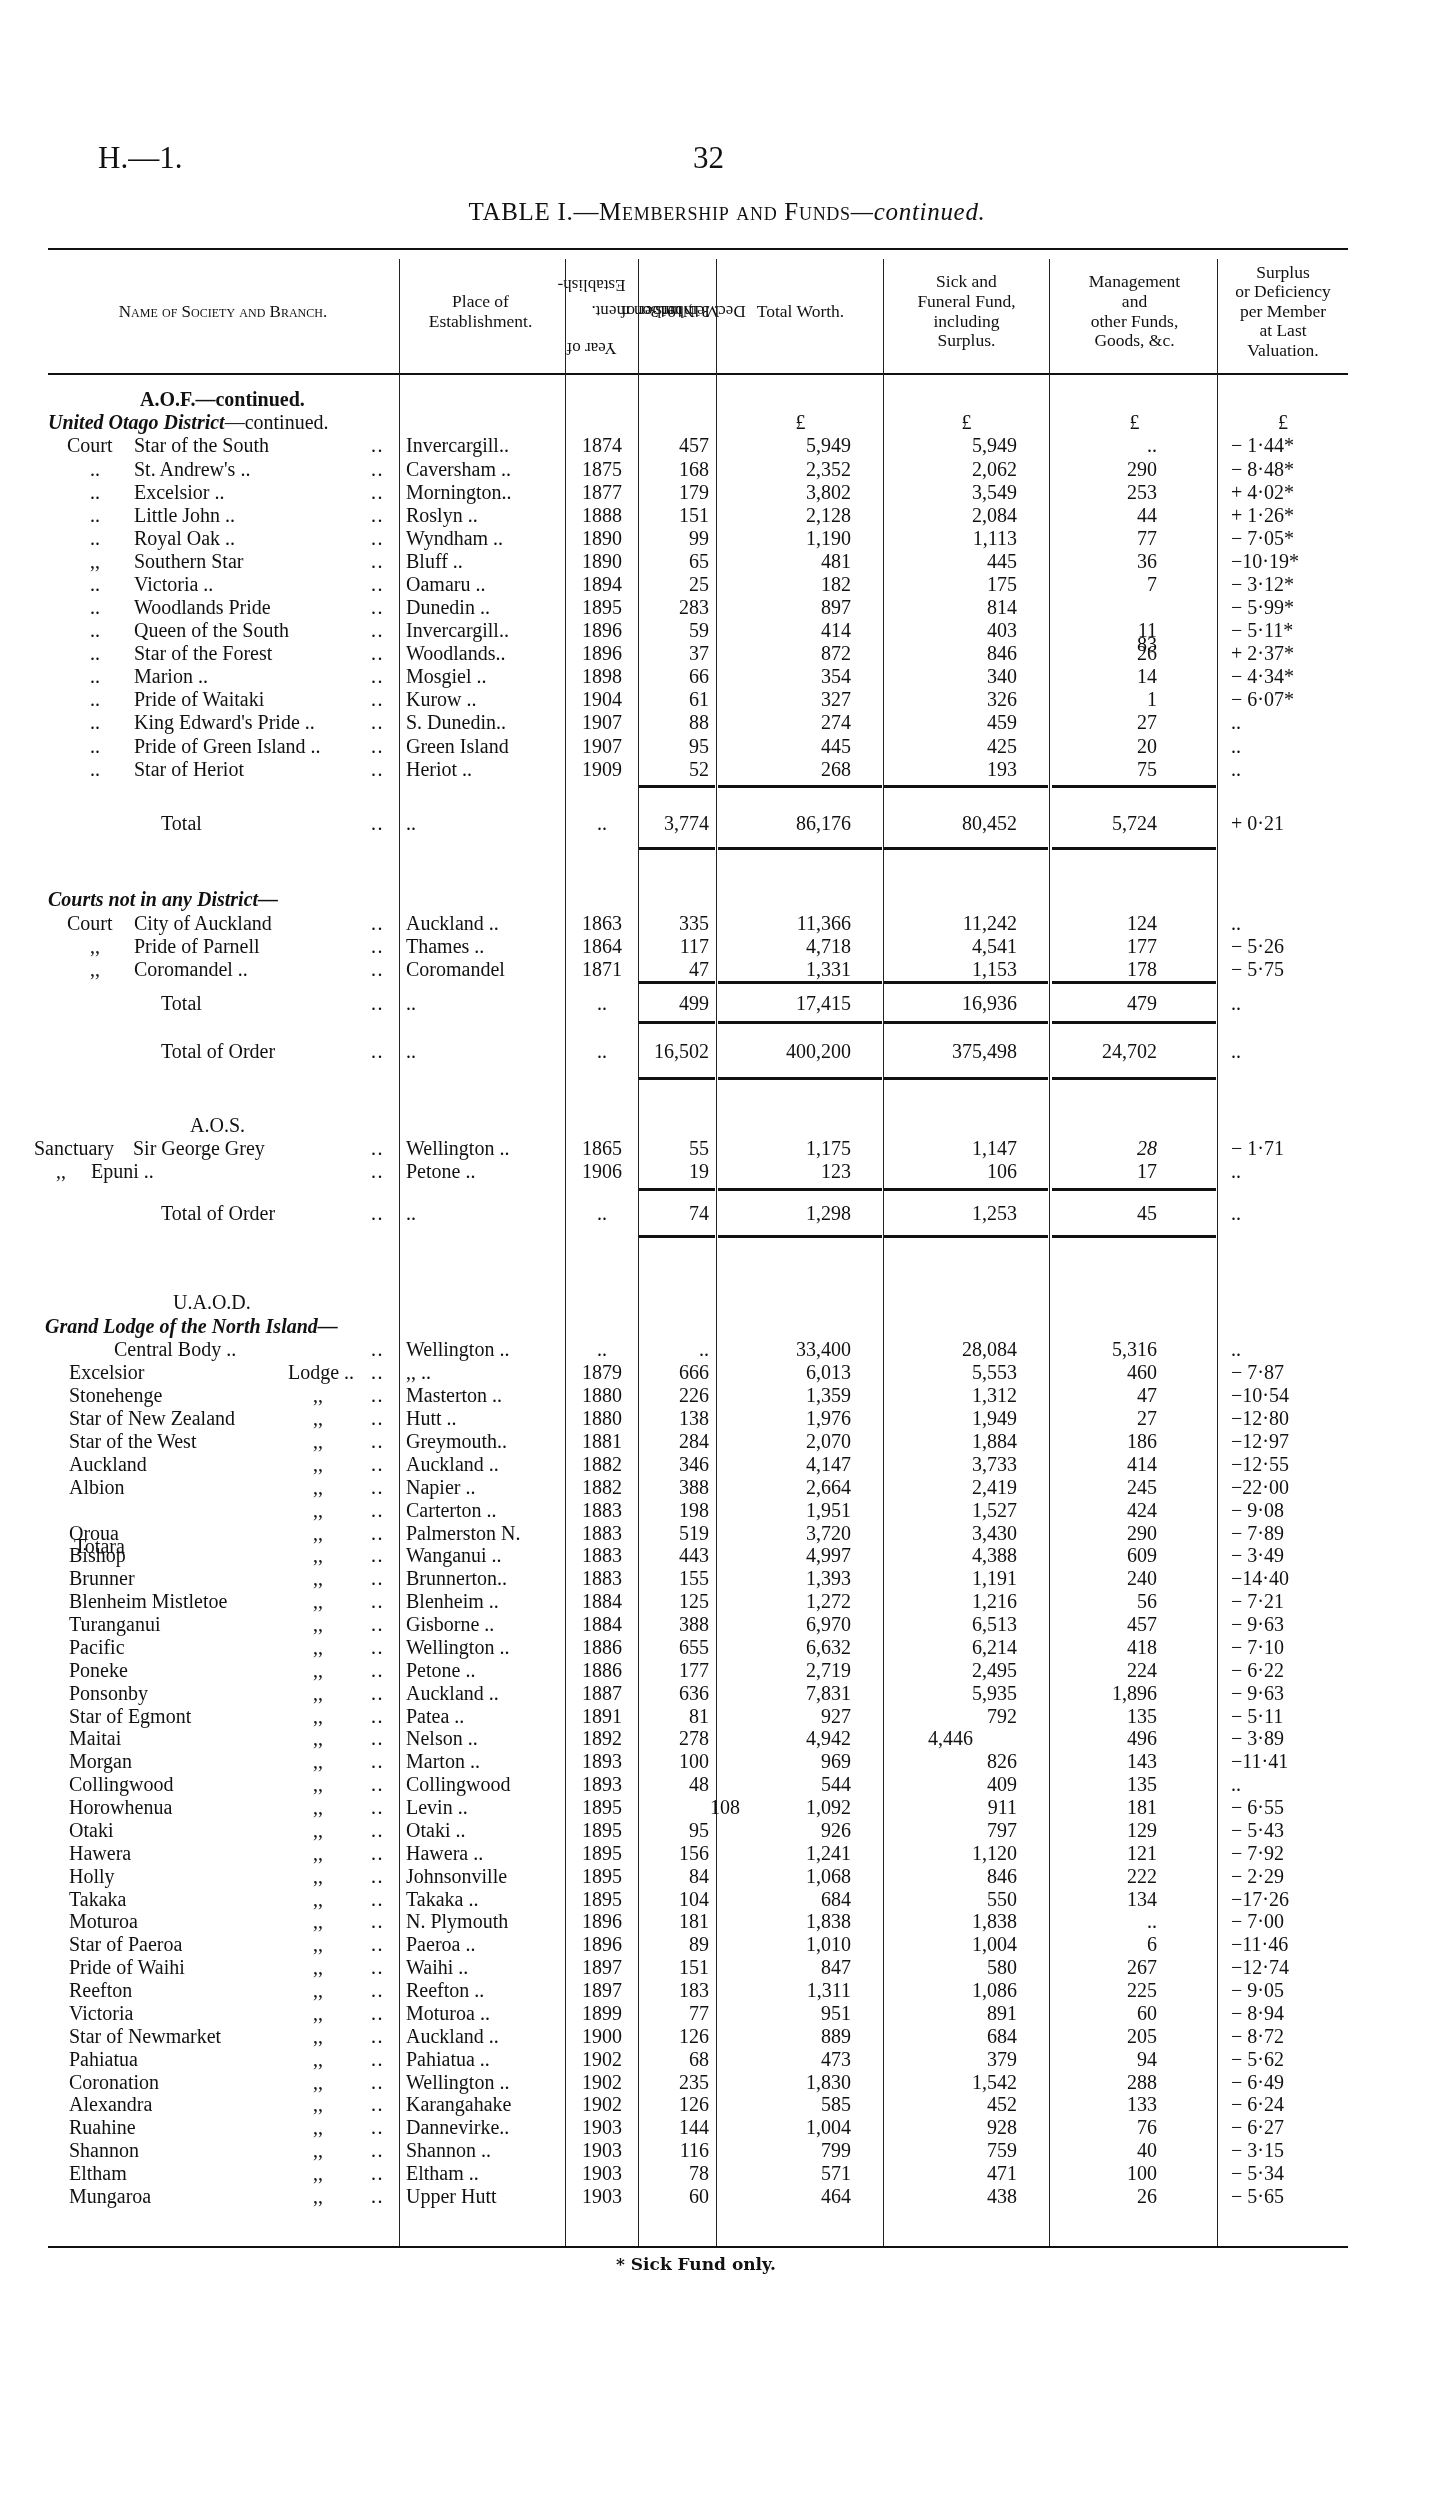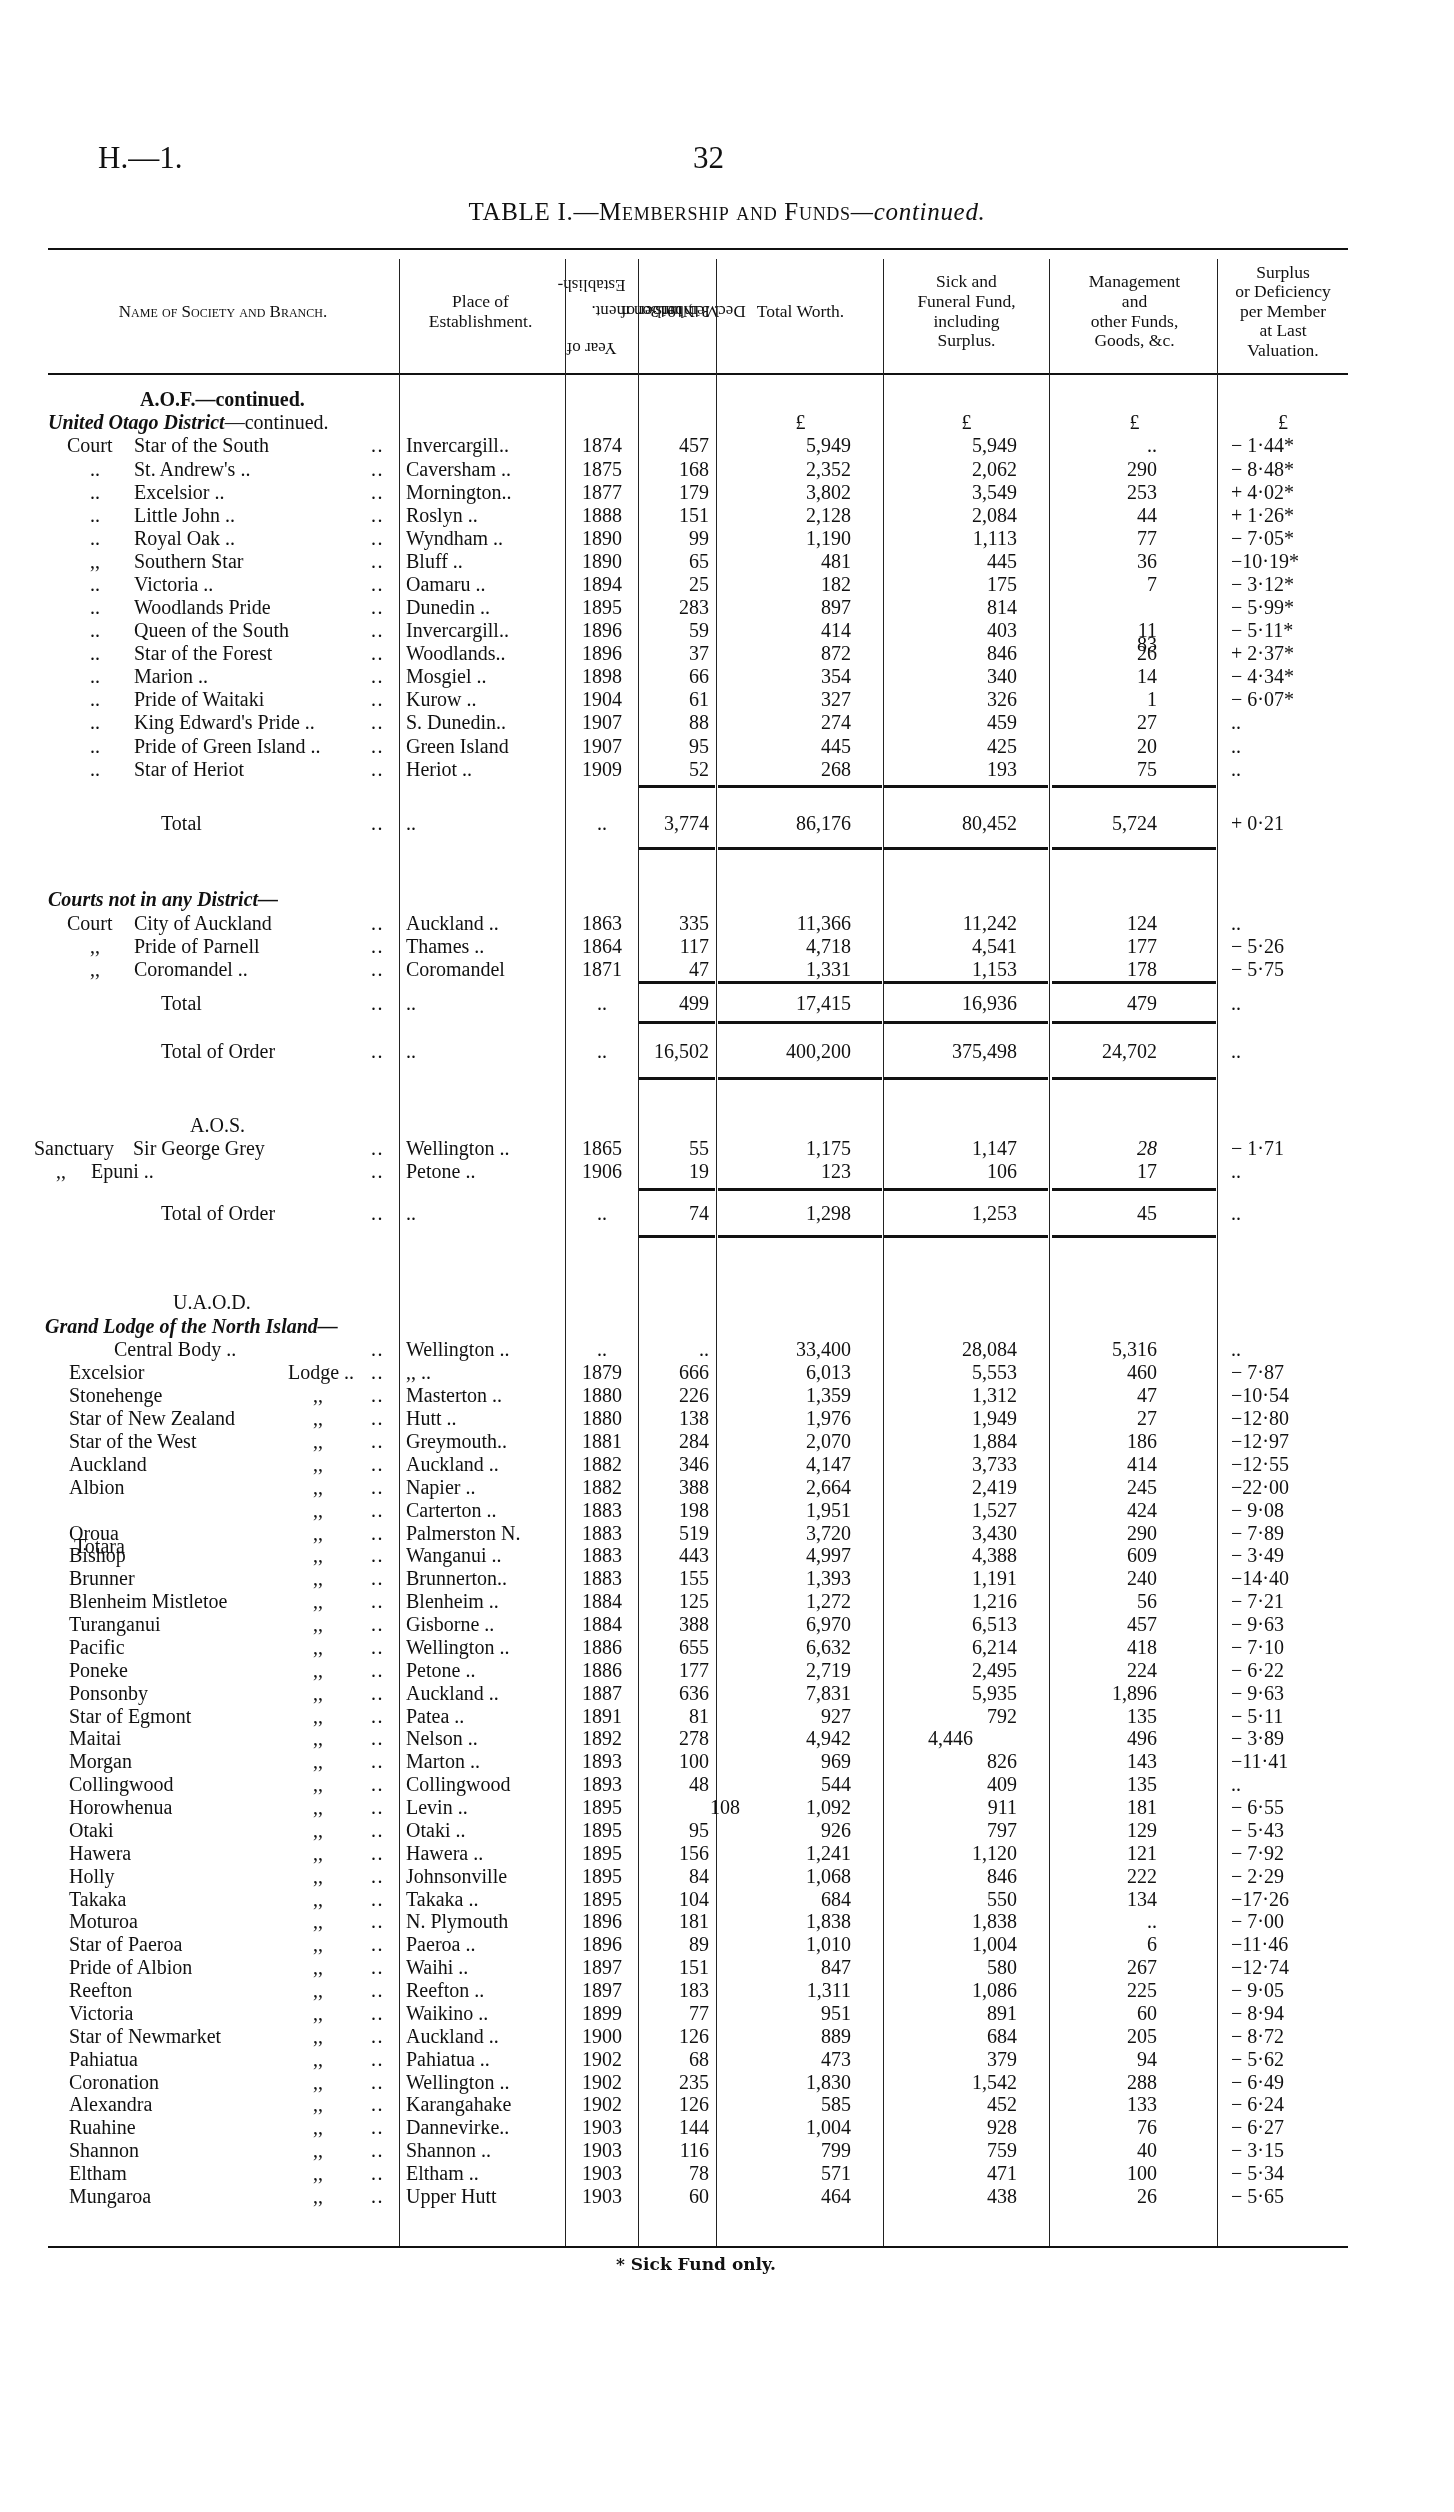--- a/index.html
+++ b/index.html
@@ -730,21 +730,21 @@
       <span class="cell dots" style="left:371px;">..</span>
       <span class="cell " style="left:406px; width:157px;">Paeroa   ..</span>
       <span class="cell c" style="left:567px; width:70px;">1896</span>
       <span class="cell r" style="left:639px; width:70px;">89</span>
       <span class="cell r" style="left:718px; width:133px;">1,010</span>
       <span class="cell r" style="left:884px; width:133px;">1,004</span>
       <span class="cell r" style="left:1052px; width:105px;">6</span>
       <span class="cell " style="left:1231px; width:105px;">−11·46</span>
     </div>
     <div class="row" style="top:1956px;">
-      <span class="cell" style="left:69px;">Pride of Albion</span>
+      <span class="cell" style="left:69px;">Pride of Waihi</span>
       <span class="cell" style="left:313px;">,,</span>
       <span class="cell dots" style="left:371px;">..</span>
       <span class="cell " style="left:406px; width:157px;">Waihi    ..</span>
       <span class="cell c" style="left:567px; width:70px;">1897</span>
       <span class="cell r" style="left:639px; width:70px;">151</span>
       <span class="cell r" style="left:718px; width:133px;">847</span>
       <span class="cell r" style="left:884px; width:133px;">580</span>
       <span class="cell r" style="left:1052px; width:105px;">267</span>
       <span class="cell " style="left:1231px; width:105px;">−12·74</span>
     </div>
@@ -757,21 +757,21 @@
       <span class="cell r" style="left:639px; width:70px;">183</span>
       <span class="cell r" style="left:718px; width:133px;">1,311</span>
       <span class="cell r" style="left:884px; width:133px;">1,086</span>
       <span class="cell r" style="left:1052px; width:105px;">225</span>
       <span class="cell " style="left:1231px; width:105px;">− 9·05</span>
     </div>
     <div class="row" style="top:2002px;">
       <span class="cell" style="left:69px;">Victoria</span>
       <span class="cell" style="left:313px;">,,</span>
       <span class="cell dots" style="left:371px;">..</span>
-      <span class="cell " style="left:406px; width:157px;">Waikino  ..</span>
+      <span class="cell " style="left:406px; width:157px;">Moturoa  ..</span>
       <span class="cell c" style="left:567px; width:70px;">1899</span>
       <span class="cell r" style="left:639px; width:70px;">77</span>
       <span class="cell r" style="left:718px; width:133px;">951</span>
       <span class="cell r" style="left:884px; width:133px;">891</span>
       <span class="cell r" style="left:1052px; width:105px;">60</span>
       <span class="cell " style="left:1231px; width:105px;">− 8·94</span>
     </div>
     <div class="row" style="top:2025px;">
       <span class="cell" style="left:69px;">Star of Newmarket</span>
       <span class="cell" style="left:313px;">,,</span>

